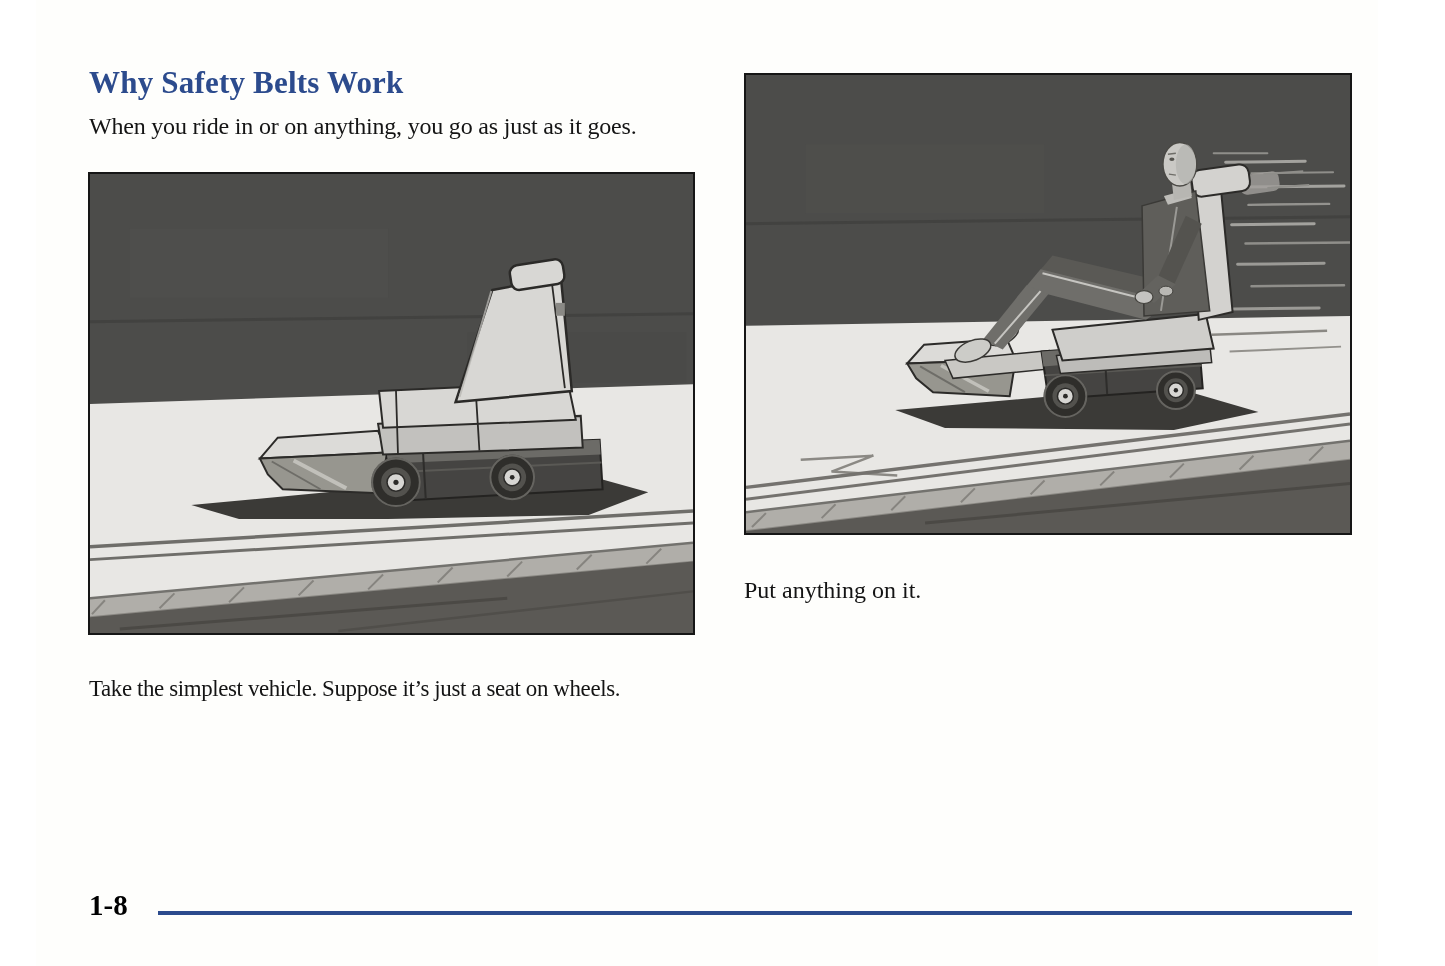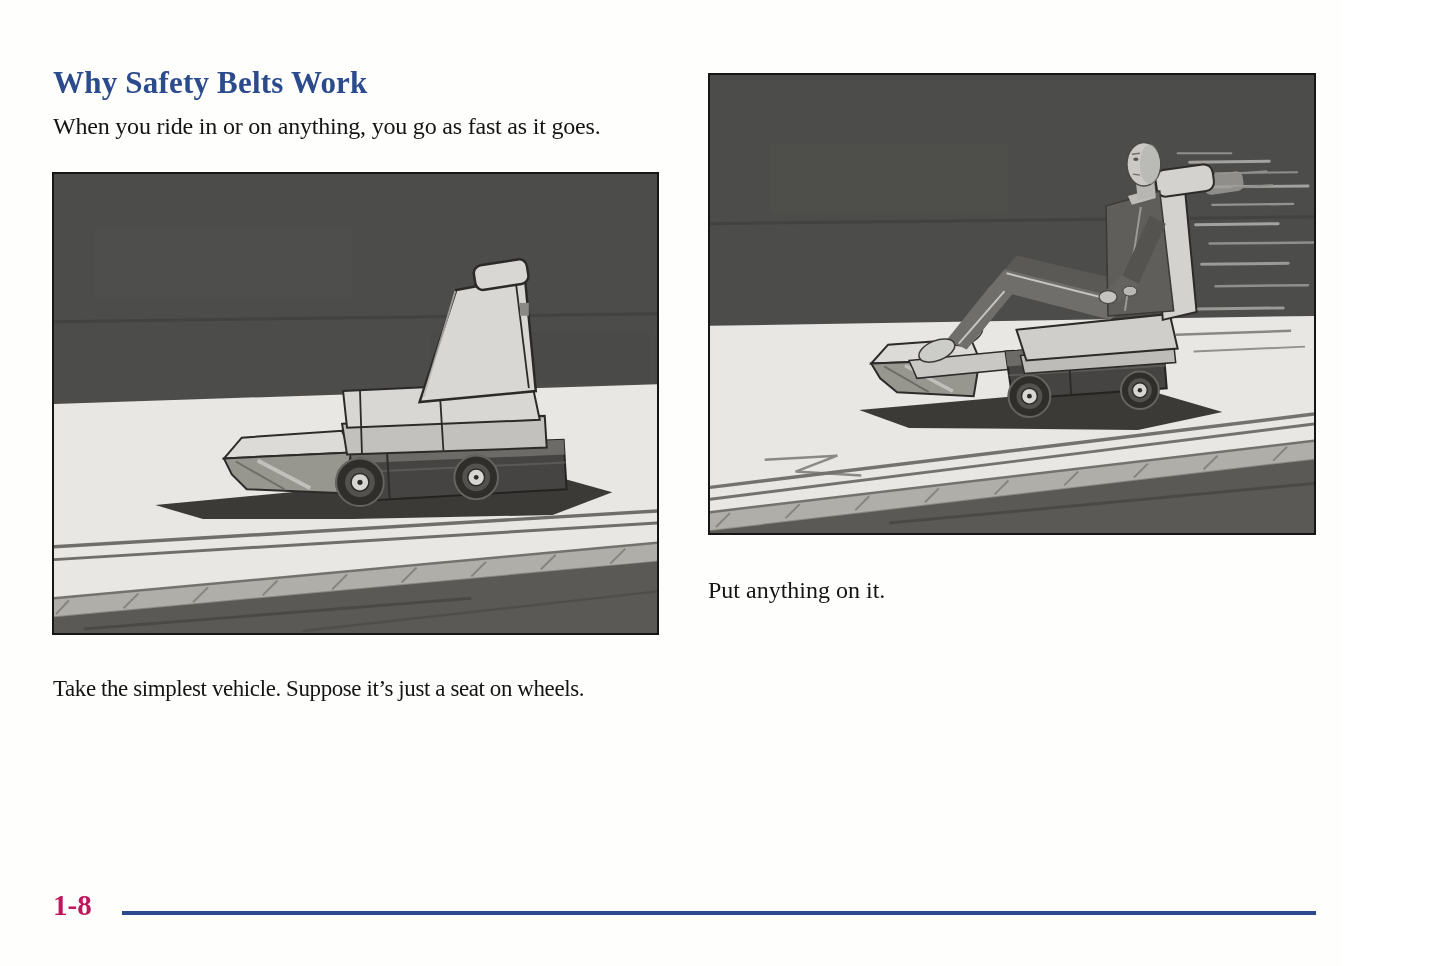--- a/index.html
+++ b/index.html
@@ -1,20 +1,21 @@
 <!DOCTYPE html>
 <html><head>
 <meta charset="utf-8">
 <style>
   html,body { margin:0; padding:0; background:#ffffff; }
   .page {
     position:relative; width:1342px; height:966px;
     background:#fefefc; overflow:hidden;
     font-family:"Liberation Serif","DejaVu Serif",serif;
     color:#141414;
+    margin-left:36px;
   }
   .heading {
     position:absolute; left:53px; top:66px;
     font-size:31px; font-weight:bold; line-height:1.1;
     color:#2c4b8d; letter-spacing:0.2px; margin:0;
   }
   .intro {
     position:absolute; left:53px; top:112px;
     font-size:24px; line-height:1.2; letter-spacing:-0.2px; margin:0;
   }
@@ -26,35 +27,35 @@
   .figure-left  { left:52px;  top:172px; width:603px; height:459px; }
   .figure-right { left:708px; top:73px;  width:604px; height:458px; }
   .caption {
     position:absolute; font-size:24px; line-height:1.2; margin:0;
   }
   .caption-left  { left:53px; top:674px; letter-spacing:-0.4px;
                    transform:scaleX(0.955); transform-origin:0 50%; white-space:nowrap; }
   .caption-right { left:708px; top:576px; }
   .page-number {
     position:absolute; left:53px; top:888px;
-    font-size:29px; font-weight:bold; line-height:1.2; color:#be185d;
+    font-size:29px; font-weight:bold; line-height:1.2; color:#000000;
   }
   .footer-rule {
     position:absolute; left:122px; top:911px; width:1194px; height:4px;
     background:#2c4b8d;
   }
 </style>
 </head>
 <body>
 
 <div class="page">
 
   <h1 class="heading">Why Safety Belts Work</h1>
 
-  <p class="intro">When you ride in or on anything, you go as fast as it goes.</p>
+  <p class="intro">When you ride in or on anything, you go as just as it goes.</p>
 
   <figure class="figure figure-left">
     <svg viewBox="0 0 607 463" preserveAspectRatio="none">
 
       <rect x="0" y="0" width="607" height="463" fill="#e8e7e4"></rect>
 
       <g>
         <polygon points="0,0 607,0 607,212 0,232" fill="#4c4c4a"></polygon>
         <line x1="0" y1="149" x2="607" y2="141" stroke="#424240" stroke-width="3"></line>
         <rect x="40" y="55" width="260" height="70" fill="#525250" opacity="0.35"></rect>

